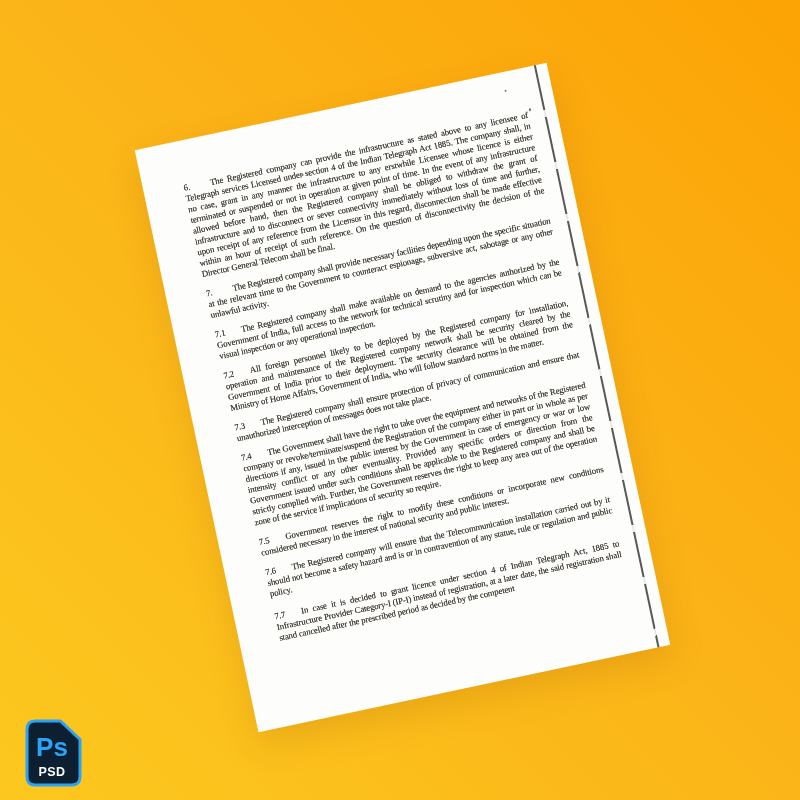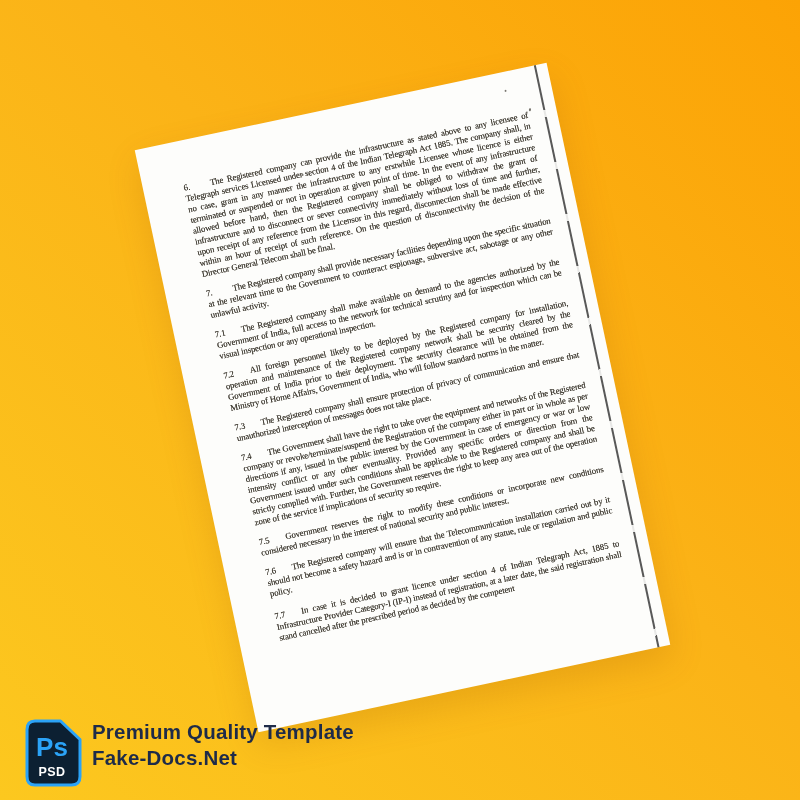--- a/index.html
+++ b/index.html
@@ -137,19 +137,15 @@
     <div class="speck s3"></div>
     <div class="speck s4"></div>
   </div>
 
   <div class="footer">
     <svg class="psd-badge" viewBox="0 0 57 68" xmlns="http://www.w3.org/2000/svg">
       <path d="M10 2 H35.5 L55 20.5 V57.5 Q55 66 46.5 66 H10 Q2 66 2 57.5 V10.5 Q2 2 10 2 Z" fill="#0c2032" stroke="#2ba3f7" stroke-width="3" stroke-linejoin="round"></path>
       <text class="badge-app-text" x="27" y="37" fill="#2ba3f7" text-anchor="middle">Ps</text>
       <text class="badge-format-text" x="27" y="57" fill="#ffffff" text-anchor="middle">PSD</text>
     </svg>
-    <div class="caption">
-      <div class="caption-title">Premium Quality Template</div>
-      <div class="caption-site">Fake-Docs.Net</div>
-    </div>
   </div>
 
 </div>
 
 </body></html>

